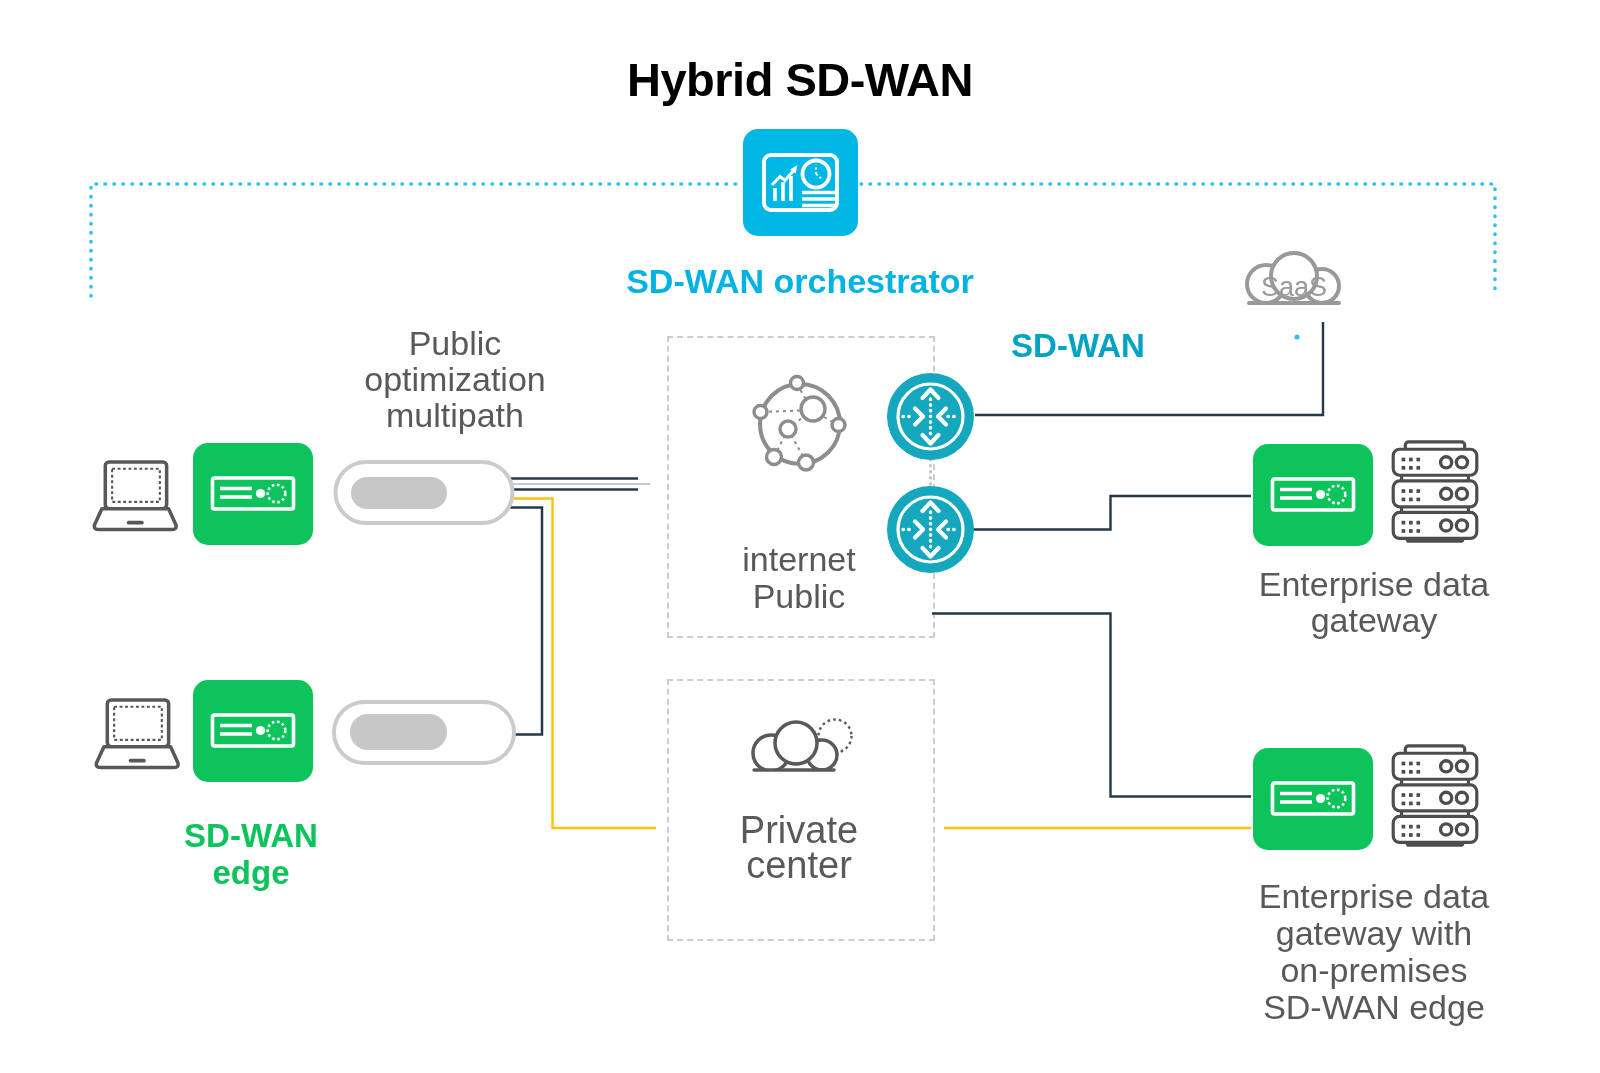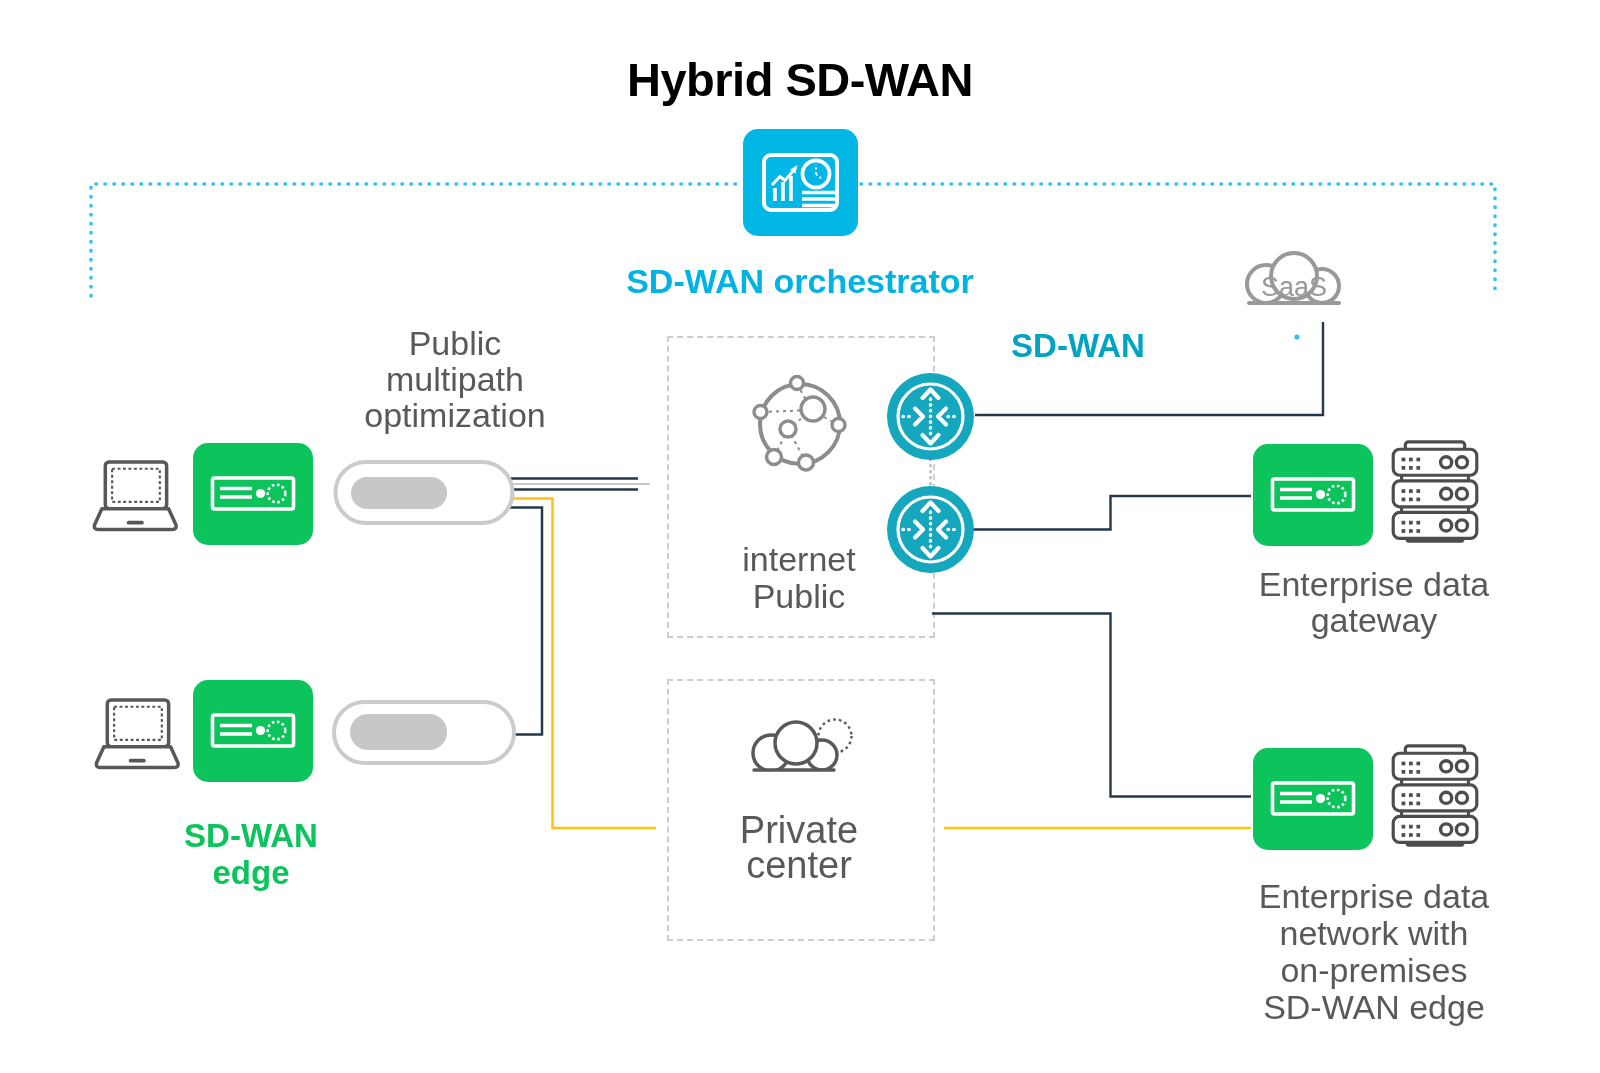--- a/index.html
+++ b/index.html
@@ -295,22 +295,22 @@
   <div id="orchestrator-label" class="lbl">
     <div class="ln">SD-WAN orchestrator</div>
   </div>
 
   <div id="gateways-label" class="lbl">
     <div class="ln">SD-WAN</div>
   </div>
 
   <div id="dynamic-label" class="lbl">
     <div class="ln">Public</div>
+    <div class="ln">optimization</div>
     <div class="ln">multipath</div>
-    <div class="ln">optimization</div>
   </div>
 
   <div id="public-label" class="lbl">
     <div class="ln">internet</div>
     <div class="ln">Public</div>
   </div>
 
   <div id="private-label" class="lbl">
     <div class="ln">Private</div>
     <div class="ln">center</div>
@@ -321,18 +321,18 @@
     <div class="ln">edge</div>
   </div>
 
   <div id="ent-gw-label" class="lbl">
     <div class="ln">Enterprise data</div>
     <div class="ln">gateway</div>
   </div>
 
   <div id="ent-edge-label" class="lbl">
     <div class="ln">Enterprise data</div>
-    <div class="ln">network with</div>
+    <div class="ln">gateway with</div>
     <div class="ln">on-premises</div>
     <div class="ln">SD-WAN edge</div>
   </div>
 
 </div>
 
 </body></html>

